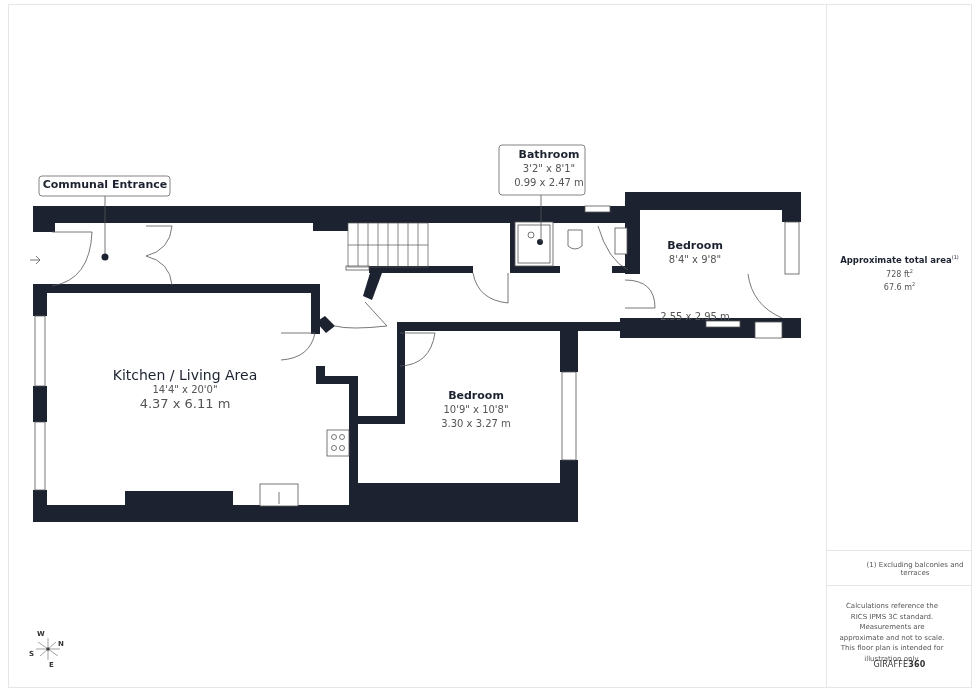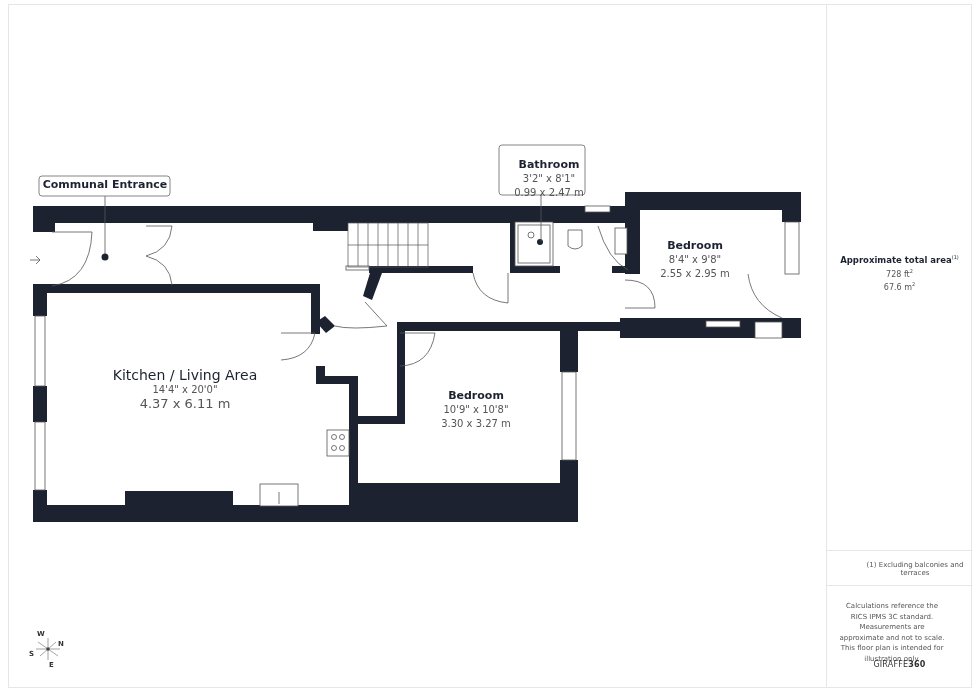--- a/index.html
+++ b/index.html
@@ -137,42 +137,42 @@
     <line x1="38" y1="642" x2="58" y2="656"></line>
     <line x1="40" y1="656" x2="56" y2="642"></line>
     <line x1="48" y1="638" x2="48" y2="660"></line>
     <line x1="36" y1="649" x2="60" y2="649"></line>
     <circle cx="48" cy="649" r="1.5" fill="#333"></circle>
   </g>
 </svg>
 
 <div style="position:absolute;left:39px;top:178px;width:132px;text-align:center;font-size:11px;font-weight:bold;color:#1c2230;">Communal Entrance</div>
 
-<div style="position:absolute;left:499px;top:157px;width:100px;text-align:center;">
+<div style="position:absolute;left:499px;top:147px;width:100px;text-align:center;">
   <div style="font-size:11px;font-weight:bold;color:#1c2230;line-height:15px;">Bathroom</div>
   <div style="font-size:10px;color:#555;line-height:14px;">3'2" x 8'1"</div>
   <div style="font-size:10px;color:#555;line-height:14px;">0.99 x 2.47 m</div>
 </div>
 
 <div style="position:absolute;left:95px;top:368px;width:180px;text-align:center;">
   <div style="font-size:14px;font-weight:normal;color:#1c2230;line-height:15px;">Kitchen / Living Area</div>
   <div style="font-size:10px;color:#555;line-height:14px;">14'4" x 20'0"</div>
   <div style="font-size:13px;color:#555;line-height:14px;">4.37 x 6.11 m</div>
 </div>
 
 <div style="position:absolute;left:406px;top:388px;width:140px;text-align:center;">
   <div style="font-size:11px;font-weight:bold;color:#1c2230;line-height:15px;">Bedroom</div>
   <div style="font-size:10px;color:#555;line-height:14px;">10'9" x 10'8"</div>
   <div style="font-size:10px;color:#555;line-height:14px;">3.30 x 3.27 m</div>
 </div>
 
 <div style="position:absolute;left:630px;top:238px;width:130px;text-align:center;">
   <div style="font-size:11px;font-weight:bold;color:#1c2230;line-height:15px;">Bedroom</div>
   <div style="font-size:10px;color:#555;line-height:14px;">8'4" x 9'8"</div>
-  <div style="font-size:10px;color:#555;line-height:14px;">2.55 x 2.95 m</div>
+  <div style="font-size:10px;color:#555;line-height:14px;margin-top:43px;">2.55 x 2.95 m</div>
 </div>
 
 <div style="position:absolute;left:37px;top:630px;font-size:7px;font-weight:bold;color:#333;">W</div>
 <div style="position:absolute;left:58px;top:640px;font-size:7px;font-weight:bold;color:#333;">N</div>
 <div style="position:absolute;left:29px;top:650px;font-size:7px;font-weight:bold;color:#333;">S</div>
 <div style="position:absolute;left:49px;top:661px;font-size:7px;font-weight:bold;color:#333;">E</div>
 
 <div class="side">
   <div class="area-title">
     <span>Approximate total area</span><sup>(1)</sup>

